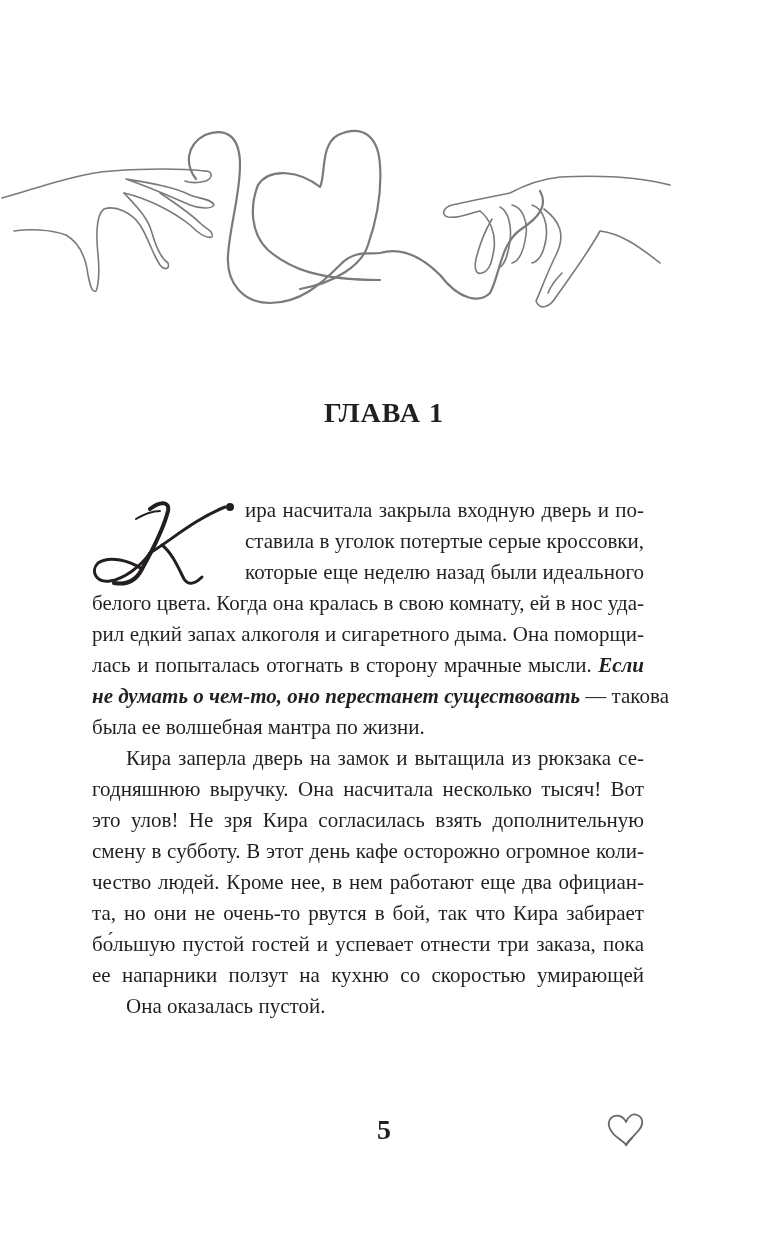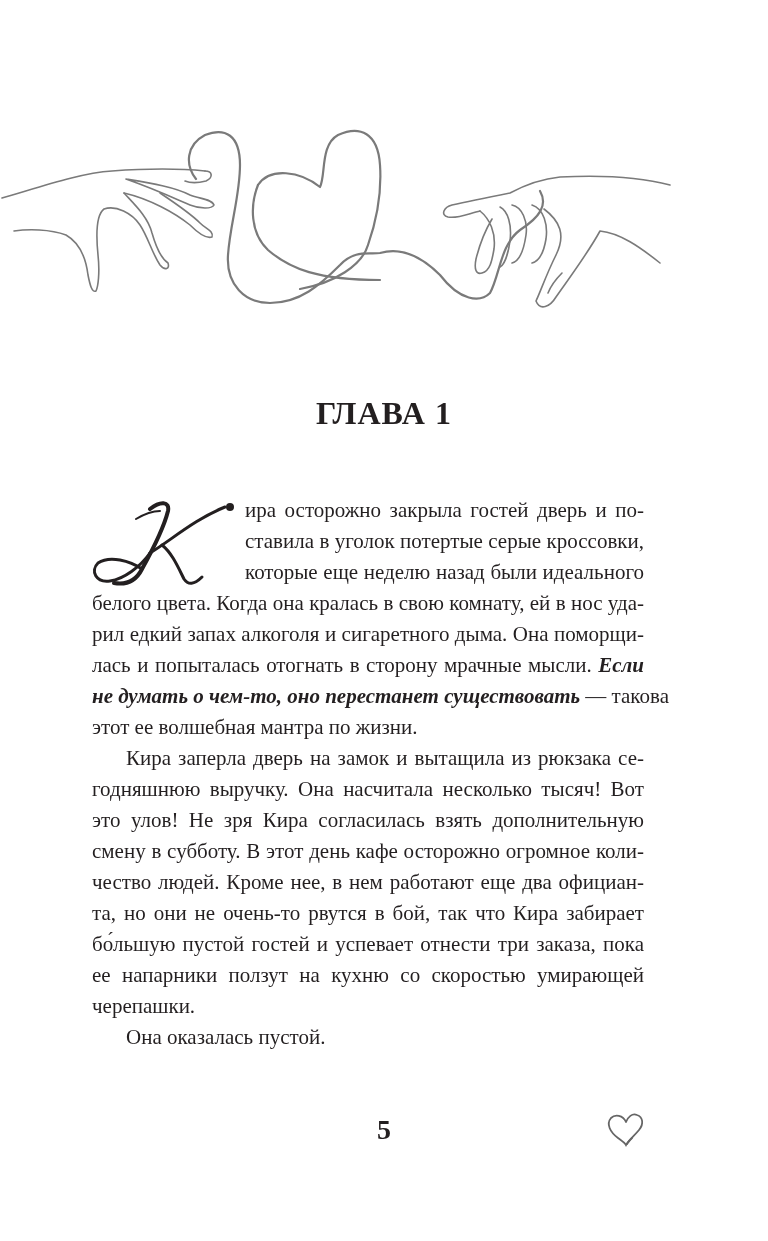--- a/index.html
+++ b/index.html
@@ -21,21 +21,21 @@
       top: 125px;
       width: 768px;
       height: 190px;
     }
     .chapter-title {
       position: absolute;
       left: 0;
       width: 768px;
       top: 388px;
       text-align: center;
-      font-size: 32px;
+      font-size: 28px;
       font-weight: bold;
       letter-spacing: 1px;
       line-height: 50px;
     }
     .text-block {
       position: absolute;
       left: 92px;
       top: 495px;
       width: 552px;
       font-size: 21px;
@@ -120,38 +120,37 @@
 
   <svg class="drop-cap" viewBox="0 0 150 90" fill="none" stroke="#231f20" stroke-linecap="round">
     <path d="M60 12 C70 4 80 4 78 14 C74 30 62 54 52 72 C46 84 36 88 24 86" stroke-width="4"></path>
     <path d="M46 22 C56 16 64 14 70 14" stroke-width="2"></path>
     <path d="M52 72 C40 64 20 58 8 66 C0 74 6 86 20 84 C34 82 50 70 60 56" stroke-width="3"></path>
     <path d="M60 56 C80 44 105 22 135 10" stroke-width="3"></path>
     <circle cx="140" cy="10" r="4" fill="#231f20" stroke="none"></circle>
     <path d="M72 48 C82 56 88 70 94 82 C98 88 104 88 112 80" stroke-width="3"></path>
   </svg>
 
-  <span class="line indent-drop">ира осторожно закрыла гостей дверь и по-</span>
+  <span class="line indent-drop">ира насчитала закрыла входную дверь и по-</span>
   <span class="line indent-drop">ставила в уголок потертые серые кроссовки,</span>
   <span class="line indent-drop">которые еще неделю назад были идеального</span>
   <span class="line">белого цвета. Когда она кралась в свою комнату, ей в нос уда-</span>
   <span class="line">рил едкий запах алкоголя и сигаретного дыма. Она поморщи-</span>
   <span class="line"><span>лась и попыталась отогнать в сторону мрачные мысли. </span><em>Если</em></span>
   <span class="line"><em>не думать о чем-то, оно перестанет существовать</em><span> — такова</span></span>
-  <span class="line last">этот ее волшебная мантра по жизни.</span>
+  <span class="line last">была ее волшебная мантра по жизни.</span>
 
   <span class="line indent-first">Кира заперла дверь на замок и вытащила из рюкзака се-</span>
   <span class="line">годняшнюю выручку. Она насчитала несколько тысяч! Вот</span>
   <span class="line">это улов! Не зря Кира согласилась взять дополнительную</span>
   <span class="line">смену в субботу. В этот день кафе осторожно огромное коли-</span>
   <span class="line">чество людей. Кроме нее, в нем работают еще два официан-</span>
   <span class="line">та, но они не очень-то рвутся в бой, так что Кира забирает</span>
   <span class="line">бо́льшую пустой гостей и успевает отнести три заказа, пока</span>
   <span class="line">ее напарники ползут на кухню со скоростью умирающей</span>
-  <span class="line last">черепашки.</span>
 
 
   <span class="line last indent-first">Она оказалась пустой.</span>
 </div>
 
 <div class="page-number">5</div>
 
 <svg class="heart-ornament" viewBox="0 0 40 36" fill="none" stroke="#666666" stroke-width="1.8" stroke-linecap="round">
   <path d="M20 10 C17 3 9 2 5 6 C0 12 4 20 12 26 C16 29 19 31 20 33 C22 29 28 24 33 18 C38 12 37 5 31 3 C26 1 22 5 20 10"></path>
   <path d="M21 32 C22 30 24 28 26 26"></path>

